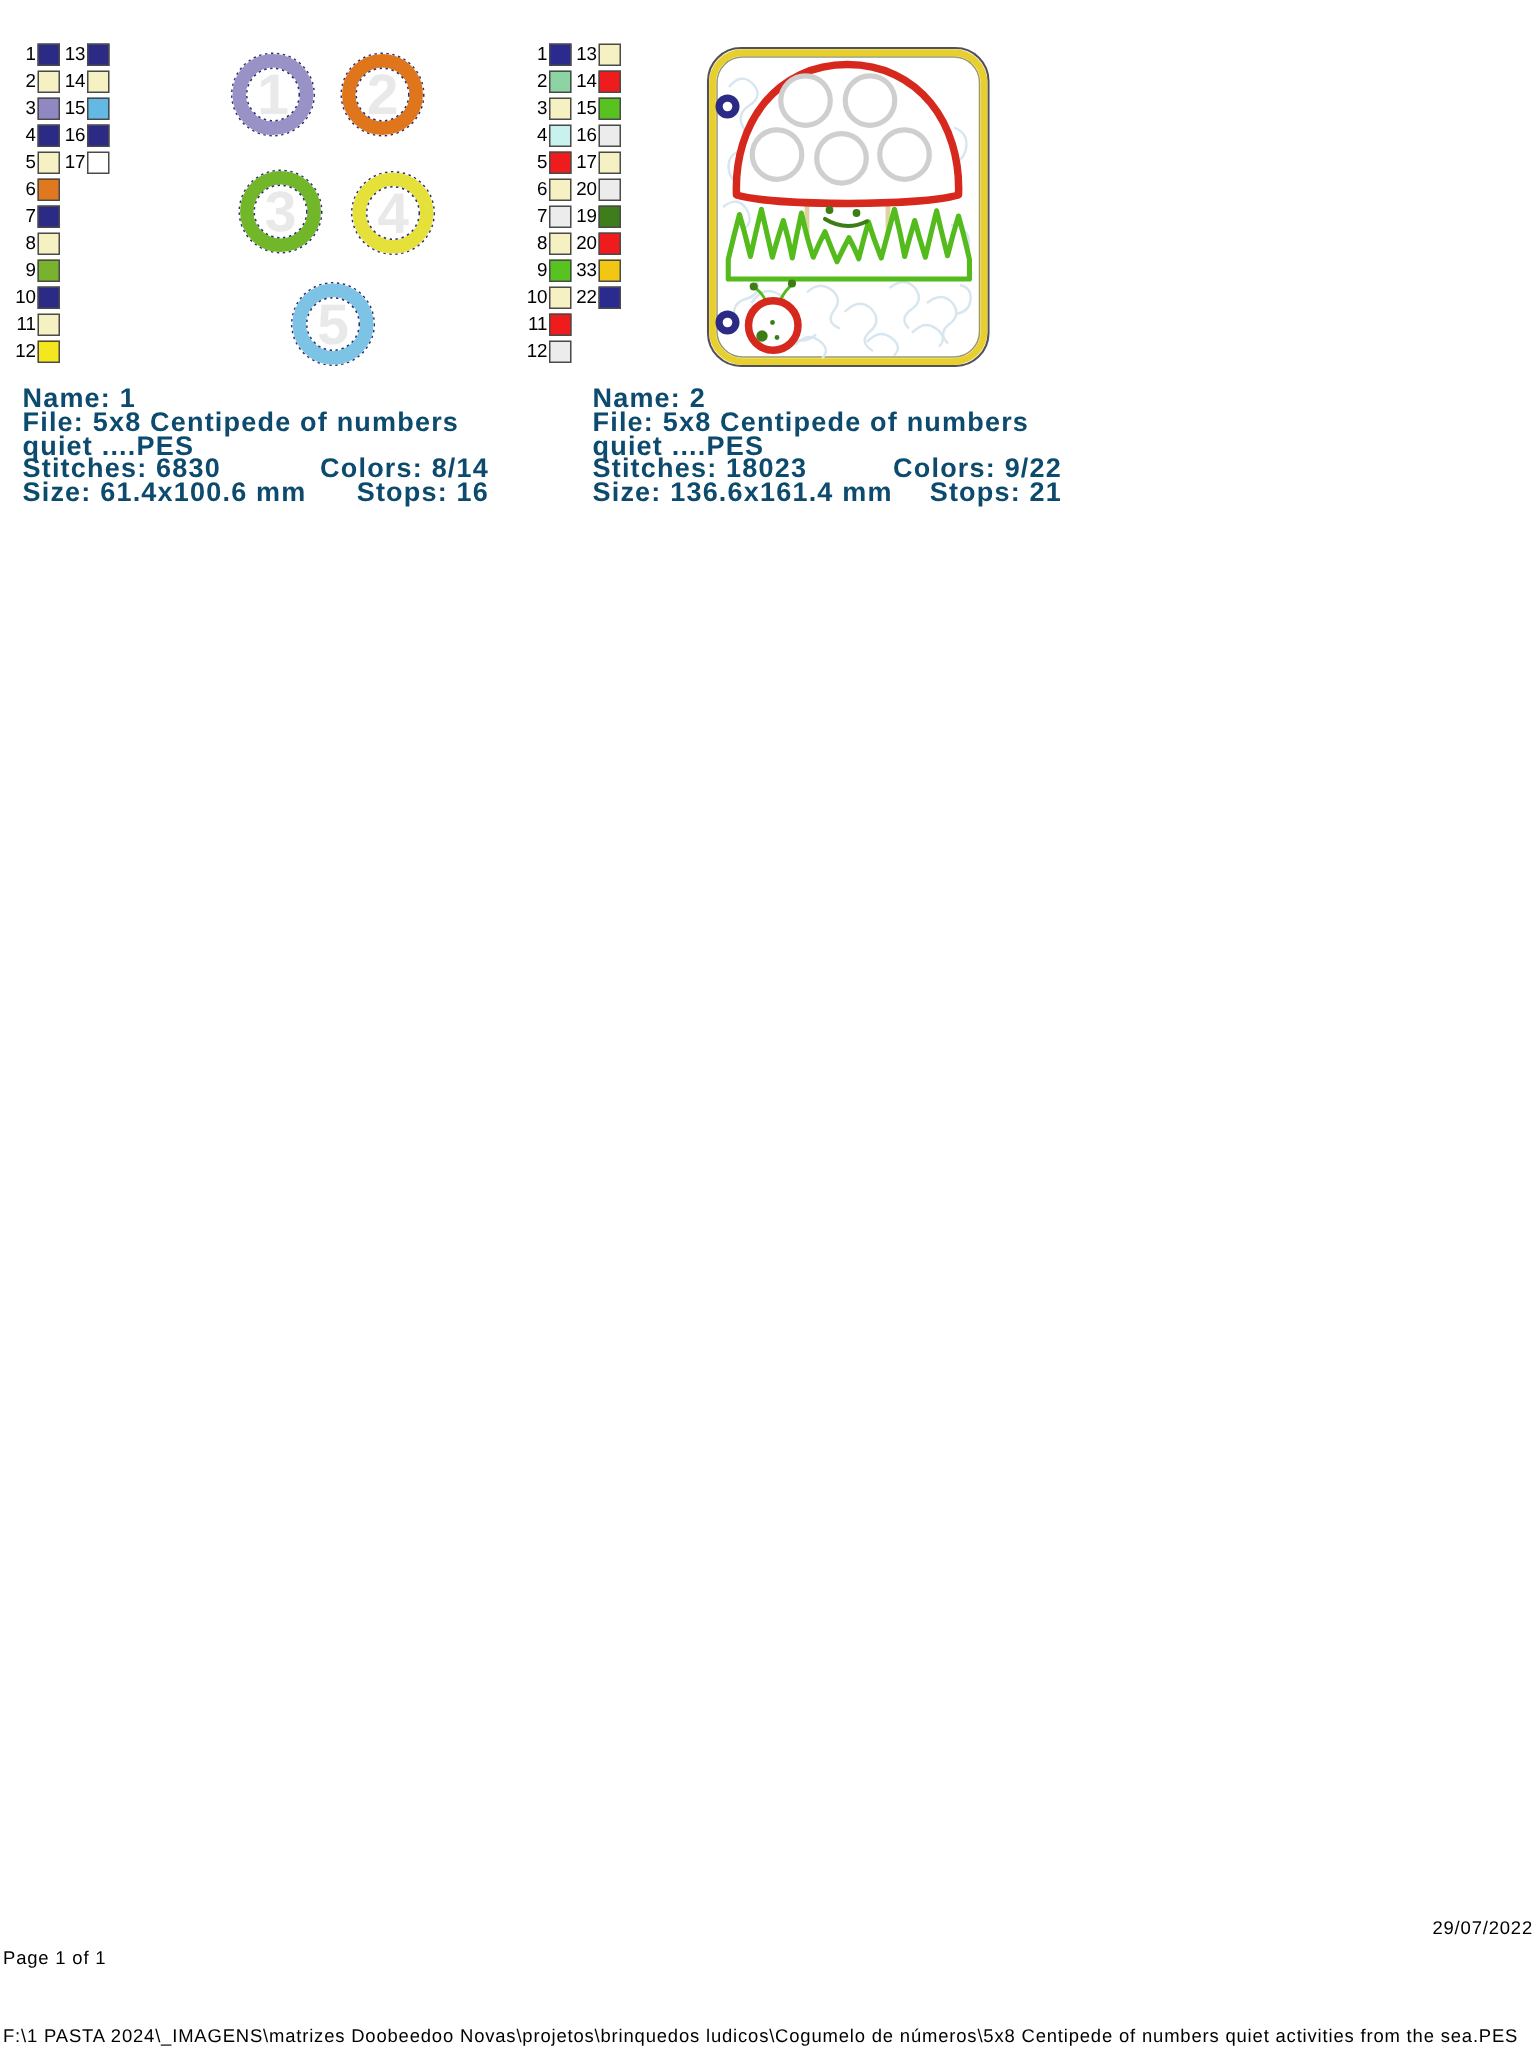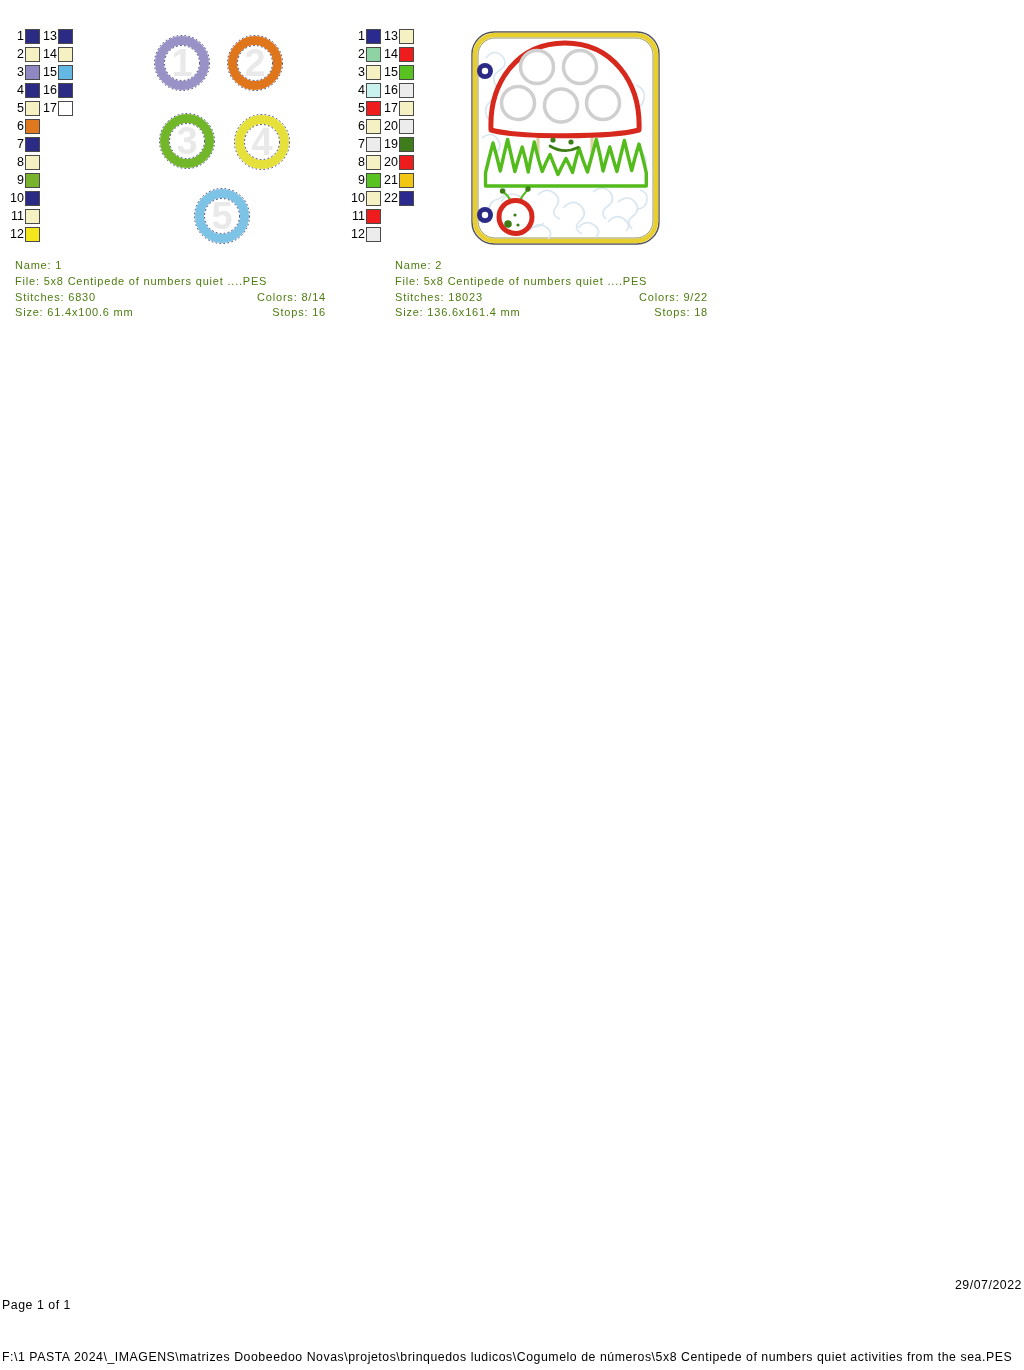--- a/index.html
+++ b/index.html
@@ -5,21 +5,21 @@
   html,body{margin:0;padding:0;}
   body{width:1024px;height:1370px;background:#fff;font-family:"Liberation Sans",sans-serif;position:relative;overflow:hidden;}
   .prow{position:absolute;display:flex;align-items:center;height:18px;left:0;}
   .pnum{font-size:12.5px;color:#000;text-align:right;line-height:14px;}
   .pnum.c1{width:24px;}
   .pnum.c2{width:17px;}
   .psw{width:13px;height:13px;border:1px solid #4a4a4a;margin-left:1px;display:inline-block;}
   .palette{position:absolute;top:0;}
   #pal1{left:0;}
   #pal2{left:341px;}
-  .info{position:absolute;font-weight:normal;font-size:11px;letter-spacing:0.8px;line-height:15.8px;color:#4d7c0f;}
+  .info{position:absolute;font-weight:bold;font-size:18px;letter-spacing:0.8px;line-height:15.8px;color:#0c4a6e;}
   #info1{left:15px;top:258px;width:311px;}
   #info2{left:355px;top:258px;width:313px;margin-left:40px;}
   .irow{display:flex;justify-content:space-between;text-align:right;}
   .footer-item{position:absolute;font-size:12.3px;letter-spacing:0.55px;color:#000;white-space:nowrap;}
   svg{position:absolute;}
   .stipple{stroke:var(--stipple);stroke-width:1.6;fill:none;}
 </style>
 </head>
 <body style="--navy: #2b2b86; --red: #d6281c; --green: #53bb1b; --dark_green: #3c7d16; --card_yellow: #e8cf2e; --stipple: #d8e6f0; --circle_gray: #cfcfcf; --stem: #ddd3a0; --number_gray: #e9e9e9; --dash_navy: #2f2f6e;">
 
@@ -128,21 +128,21 @@
     </div>
     <div class="prow" style="top: 153px;">
       <span class="pnum c1">8</span>
       <span class="psw" style="background: rgb(245, 241, 195);"></span>
       <span class="pnum c2">20</span>
       <span class="psw" style="background: rgb(238, 28, 28);"></span>
     </div>
     <div class="prow" style="top: 171px;">
       <span class="pnum c1">9</span>
       <span class="psw" style="background: rgb(88, 194, 33);"></span>
-      <span class="pnum c2">21</span>
+      <span class="pnum c2">33</span>
       <span class="psw" style="background: rgb(242, 199, 20);"></span>
     </div>
     <div class="prow" style="top: 189px;">
       <span class="pnum c1">10</span>
       <span class="psw" style="background: rgb(245, 241, 195);"></span>
       <span class="pnum c2">22</span>
       <span class="psw" style="background: rgb(43, 43, 143);"></span>
     </div>
     <div class="prow" style="top: 207px;">
       <span class="pnum c1">11</span>
@@ -288,21 +288,21 @@
 
 <div class="info" id="info2">
   <div>Name: 2</div>
   <div>File: 5x8 Centipede of numbers quiet ....PES</div>
   <div class="irow">
     <span>Stitches: 18023</span>
     <span>Colors: 9/22</span>
   </div>
   <div class="irow">
     <span>Size: 136.6x161.4 mm</span>
-    <span>Stops: 18</span>
+    <span>Stops: 21</span>
   </div>
 </div>
 
 <div>
   <span class="footer-item" style="left:2px;top:1298px">Page 1 of 1</span>
   <span class="footer-item" style="left:2px;top:1350px">F:\1 PASTA 2024\_IMAGENS\matrizes Doobeedoo Novas\projetos\brinquedos ludicos\Cogumelo de números\5x8 Centipede of numbers quiet activities from the sea.PES</span>
   <span class="footer-item" style="right:2px;top:1278px">29/07/2022</span>
 </div>
 
 </body></html>

